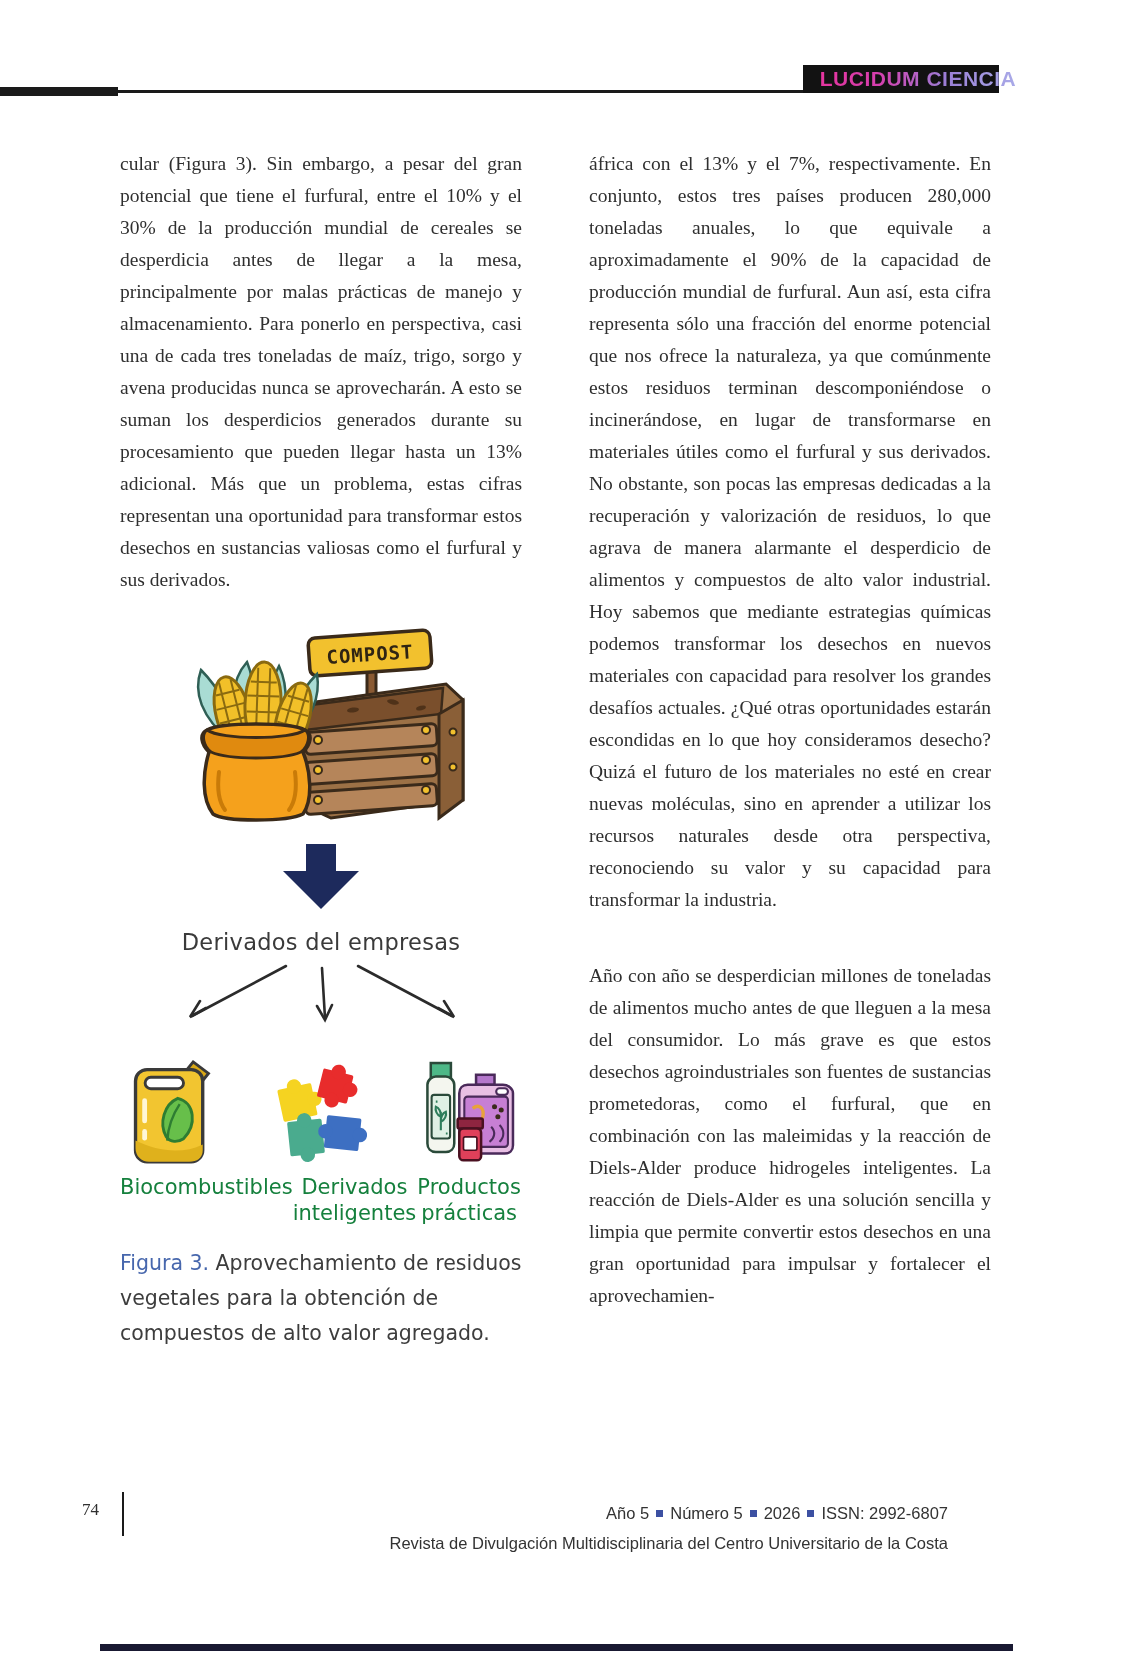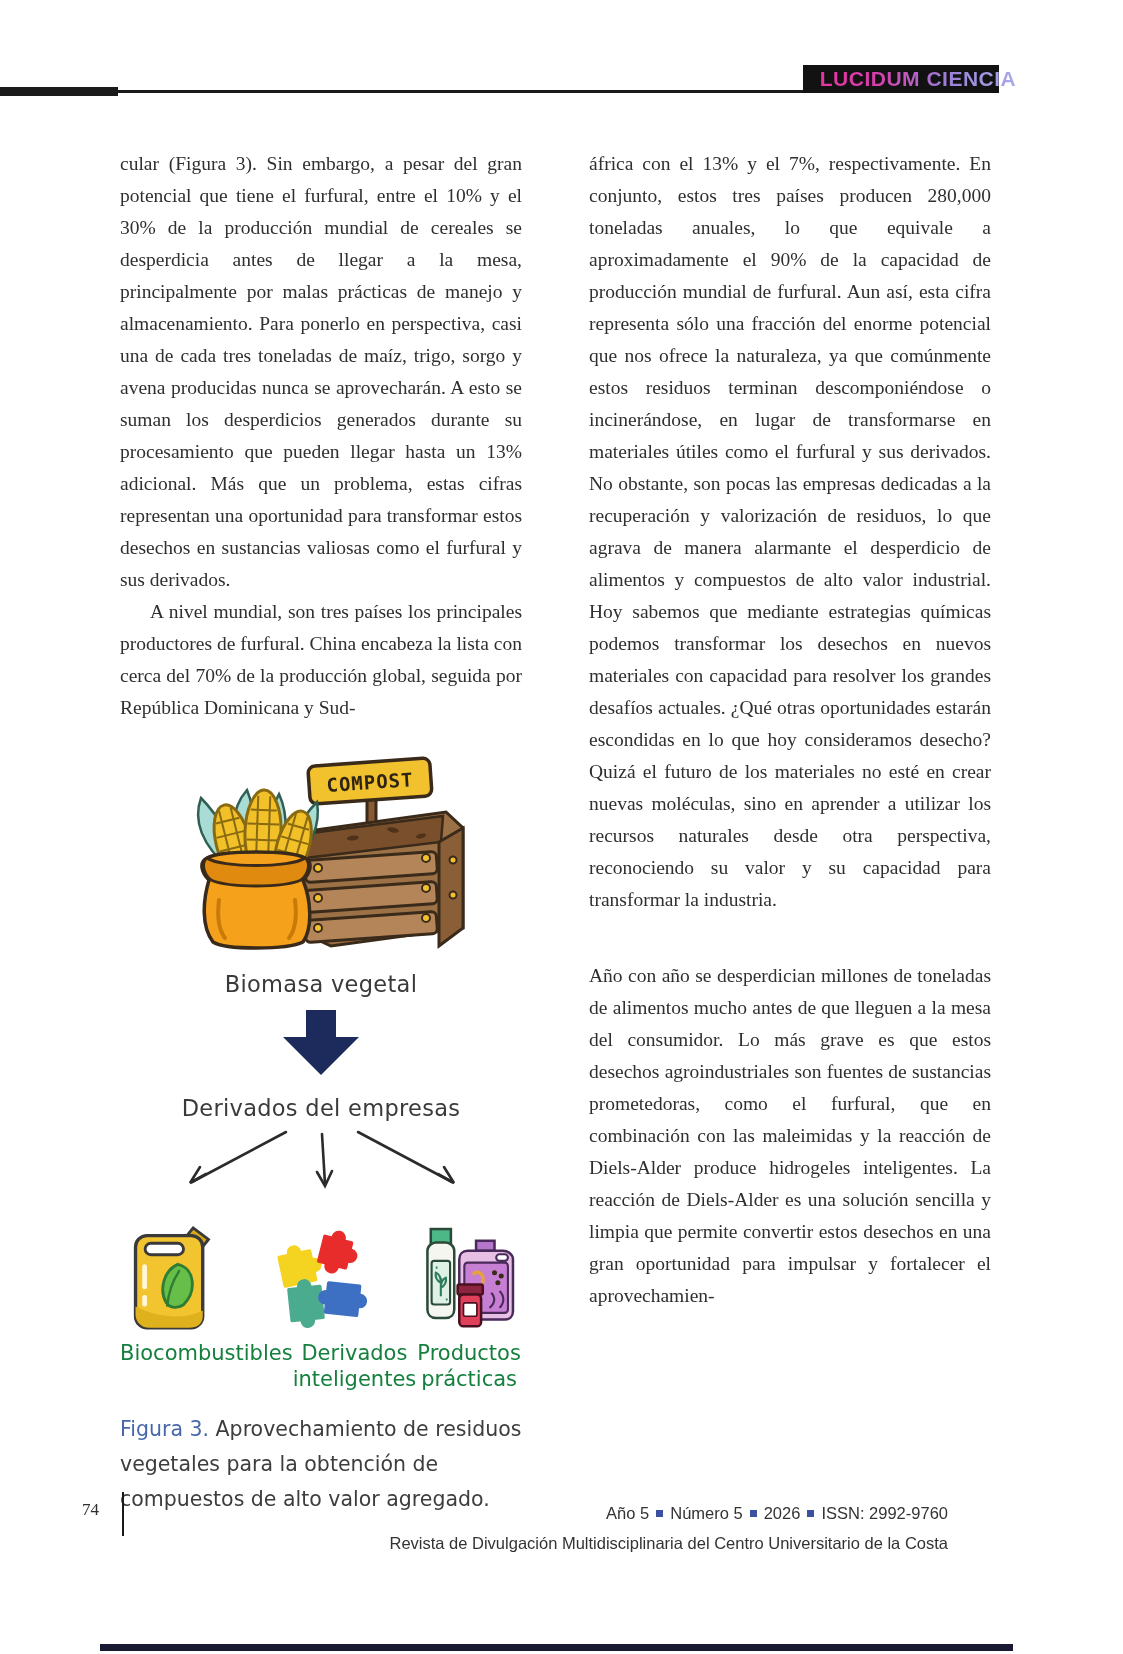--- a/index.html
+++ b/index.html
@@ -54,21 +54,20 @@
 <div id="page">
 
   <div class="hdr-rule"></div>
   <div class="hdr-thick"></div>
   <div class="brand-box">
     <span class="brand-text">LUCIDUM CIENCIA</span>
   </div>
 
   <div class="col col-left">
     <p class="para">cular (Figura 3). Sin embargo, a pesar del gran potencial que tiene el furfural, entre el 10% y el 30% de la producción mundial de cereales se desperdicia antes de llegar a la mesa, principalmente por malas prácticas de manejo y almacenamiento. Para ponerlo en perspectiva, casi una de cada tres toneladas de maíz, trigo, sorgo y avena producidas nunca se aprovecharán. A esto se suman los desperdicios generados durante su procesamiento que pueden llegar hasta un 13% adicional. Más que un problema, estas cifras representan una oportunidad para transformar estos desechos en sustancias valiosas como el furfural y sus derivados.</p>
-    <p class="para indent">A nivel mundial, son tres países los principales productores de furfural. China encabeza la lista con cerca del 70% de la producción global, seguida por República Dominicana y Sud-</p>
 
     <div class="fig">
 
       <div class="compost-wrap">
         <svg width="300" height="202" viewBox="0 0 300 202">
 
           <rect x="196" y="38" width="9" height="58" fill="#8a5a33" stroke="#3a2a1a" stroke-width="3"></rect>
 
           <g transform="rotate(-4 200 32)">
             <rect x="138" y="12" width="122" height="38" rx="7" fill="#f2c12e" stroke="#3a2a1a" stroke-width="3.5"></rect>
@@ -119,21 +118,20 @@
 
           <g>
             <path d="M38,130 C30,122 28,112 36,108 C50,100 120,100 134,108 C142,112 140,122 132,130 C140,150 142,178 132,192 C116,200 54,200 42,192 C30,176 32,150 38,130 Z" fill="#f5a11c" stroke="#3a2a1a" stroke-width="3.5"></path>
             <path d="M36,108 C50,118 120,118 134,108 C140,112 138,124 130,130 C112,138 58,138 40,130 C32,124 30,112 36,108 Z" fill="#e08a0f" stroke="#3a2a1a" stroke-width="3"></path>
             <path d="M48,150 C46,166 48,180 54,188" stroke="#c97b08" stroke-width="4" fill="none" stroke-linecap="round"></path>
             <path d="M124,150 C126,166 124,180 118,188" stroke="#c97b08" stroke-width="4" fill="none" stroke-linecap="round"></path>
           </g>
         </svg>
       </div>
 
-      <p class="fig-label">Biomasa vegetal</p>
 
       <div class="bigarrow-wrap">
         <svg width="84" height="66" viewBox="0 0 84 66">
           <polygon points="27,0 57,0 57,27 80,27 42,65 4,27 27,27" fill="#1d2a5c"></polygon>
         </svg>
       </div>
 
       <p class="fig-label">Derivados del empresas</p>
 
       <div class="sprayarrows-wrap">
@@ -233,19 +231,19 @@
 
   <div class="col col-right">
     <p class="para">áfrica con el 13% y el 7%, respectivamente. En conjunto, estos tres países producen 280,000 toneladas anuales, lo que equivale a aproximadamente el 90% de la capacidad de producción mundial de furfural. Aun así, esta cifra representa sólo una fracción del enorme potencial que nos ofrece la naturaleza, ya que comúnmente estos residuos terminan descomponiéndose o incinerándose, en lugar de transformarse en materiales útiles como el furfural y sus derivados. No obstante, son pocas las empresas dedicadas a la recuperación y valorización de residuos, lo que agrava de manera alarmante el desperdicio de alimentos y compuestos de alto valor industrial. Hoy sabemos que mediante estrategias químicas podemos transformar los desechos en nuevos materiales con capacidad para resolver los grandes desafíos actuales. ¿Qué otras oportunidades estarán escondidas en lo que hoy consideramos desecho? Quizá el futuro de los materiales no esté en crear nuevas moléculas, sino en aprender a utilizar los recursos naturales desde otra perspectiva, reconociendo su valor y su capacidad para transformar la industria.</p>
     <p class="para conclusion-p">Año con año se desperdician millones de toneladas de alimentos mucho antes de que lleguen a la mesa del consumidor. Lo más grave es que estos desechos agroindustriales son fuentes de sustancias prometedoras, como el furfural, que en combinación con las maleimidas y la reacción de Diels-Alder produce hidrogeles inteligentes. La reacción de Diels-Alder es una solución sencilla y limpia que permite convertir estos desechos en una gran oportunidad para impulsar y fortalecer el aprovechamien-</p>
   </div>
 
   <div class="page-num">74</div>
   <div class="page-num-bar"></div>
   <div class="footer-meta">
     <div>
-      <span>Año 5</span><span class="sq"></span><span>Número 5</span><span class="sq"></span><span>2026</span><span class="sq"></span><span>ISSN: 2992-9760</span>
+      <span>Año 5</span><span class="sq"></span><span>Número 5</span><span class="sq"></span><span>2026</span><span class="sq"></span><span>ISSN: 2992-6807</span>
     </div>
     <div>Revista de Divulgación Multidisciplinaria del Centro Universitario de la Costa</div>
   </div>
   <div class="bottom-rule"></div>
 
 </div>
 
 </body></html>

